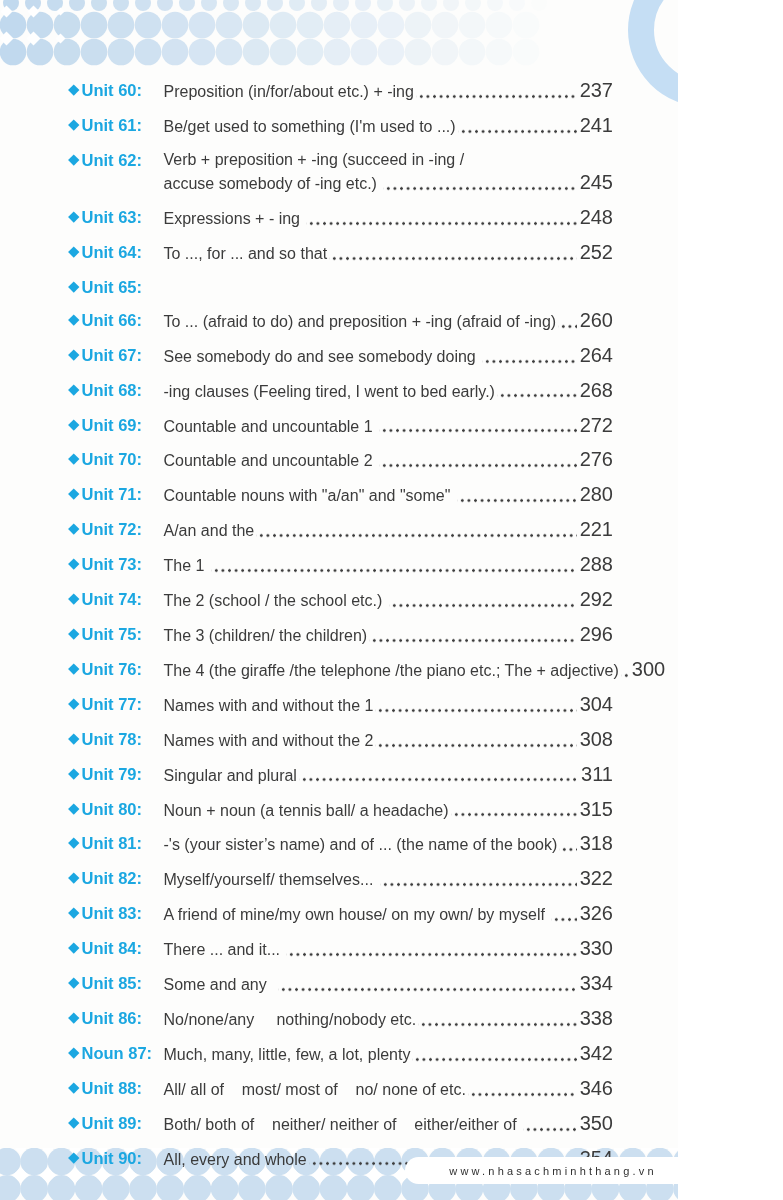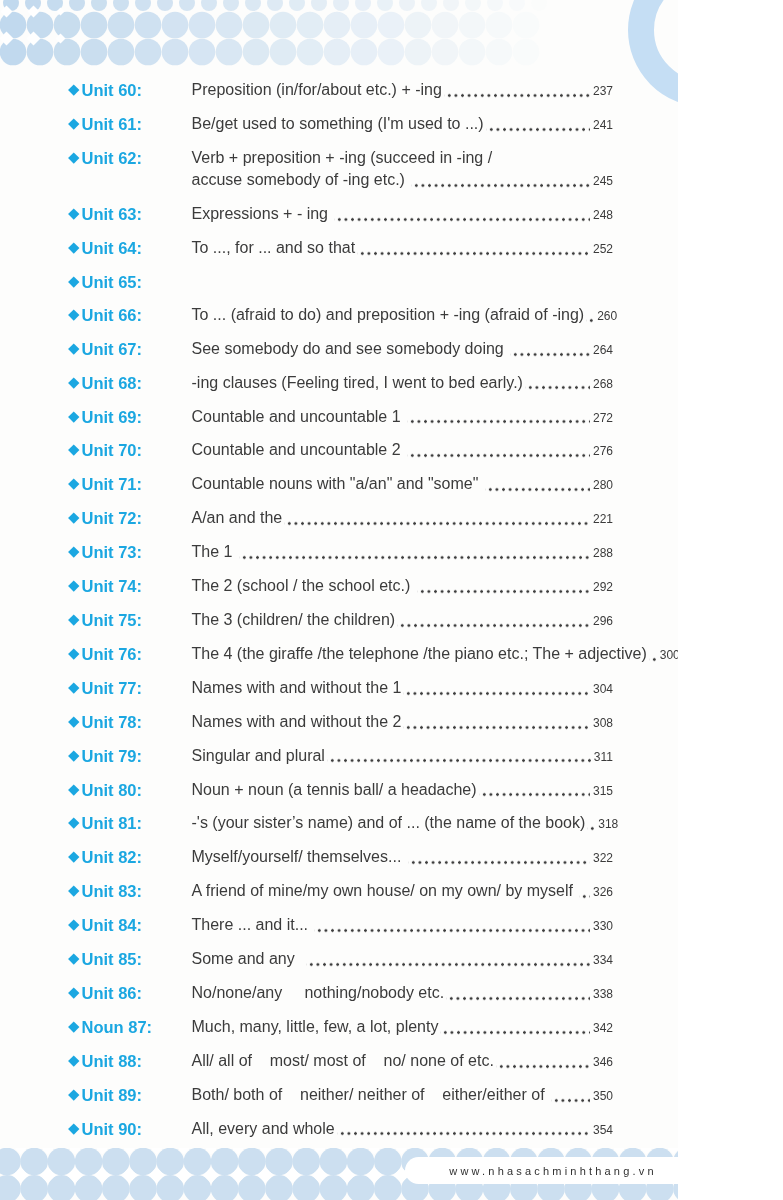--- a/index.html
+++ b/index.html
@@ -19,30 +19,30 @@
   .row{display:flex;align-items:flex-start;margin-bottom:10.5px;}
   .bullet{
     flex:0 0 auto;width:7.5px;height:7.5px;margin:7px 4px 0 0;
     background:var(--accent,#1ba7e1);transform:rotate(45deg);
   }
   .unit{
     flex:0 0 82px;font-weight:bold;font-size:16.5px;line-height:22.4px;
     color:var(--accent,#1ba7e1);white-space:pre;
   }
   .content{flex:1 1 auto;min-width:0;}
-  .line{display:flex;align-items:baseline;font-size:16px;line-height:22.4px;margin-left:28px;}
+  .line{display:flex;align-items:baseline;font-size:16px;line-height:22.4px;}
   .seg{white-space:pre;flex:0 1 auto;}
   .seg.it{}
   .leader{
     flex:1 1 10px;min-width:8px;align-self:stretch;margin:0 3px 0 2px;
     background-image:radial-gradient(circle,#3d3d3d 1.15px,transparent 1.6px);
     background-size:6.6px 6.6px;background-repeat:repeat-x;
     background-position:2px calc(100% - 4px);
   }
-  .pg{flex:0 0 auto;font-size:12px;text-align:right;}
+  .pg{flex:0 0 auto;font-size:20px;text-align:right;}
   
   .url-strip{
     position:absolute;left:405px;top:1157px;width:296px;height:27px;z-index:1;
     background:#ffffff;border-radius:14px;
     display:flex;align-items:center;justify-content:center;
   }
   .url-strip span{
     font-size:11px;letter-spacing:3.2px;color:#303030;white-space:nowrap;
   }
   .page-badge{

